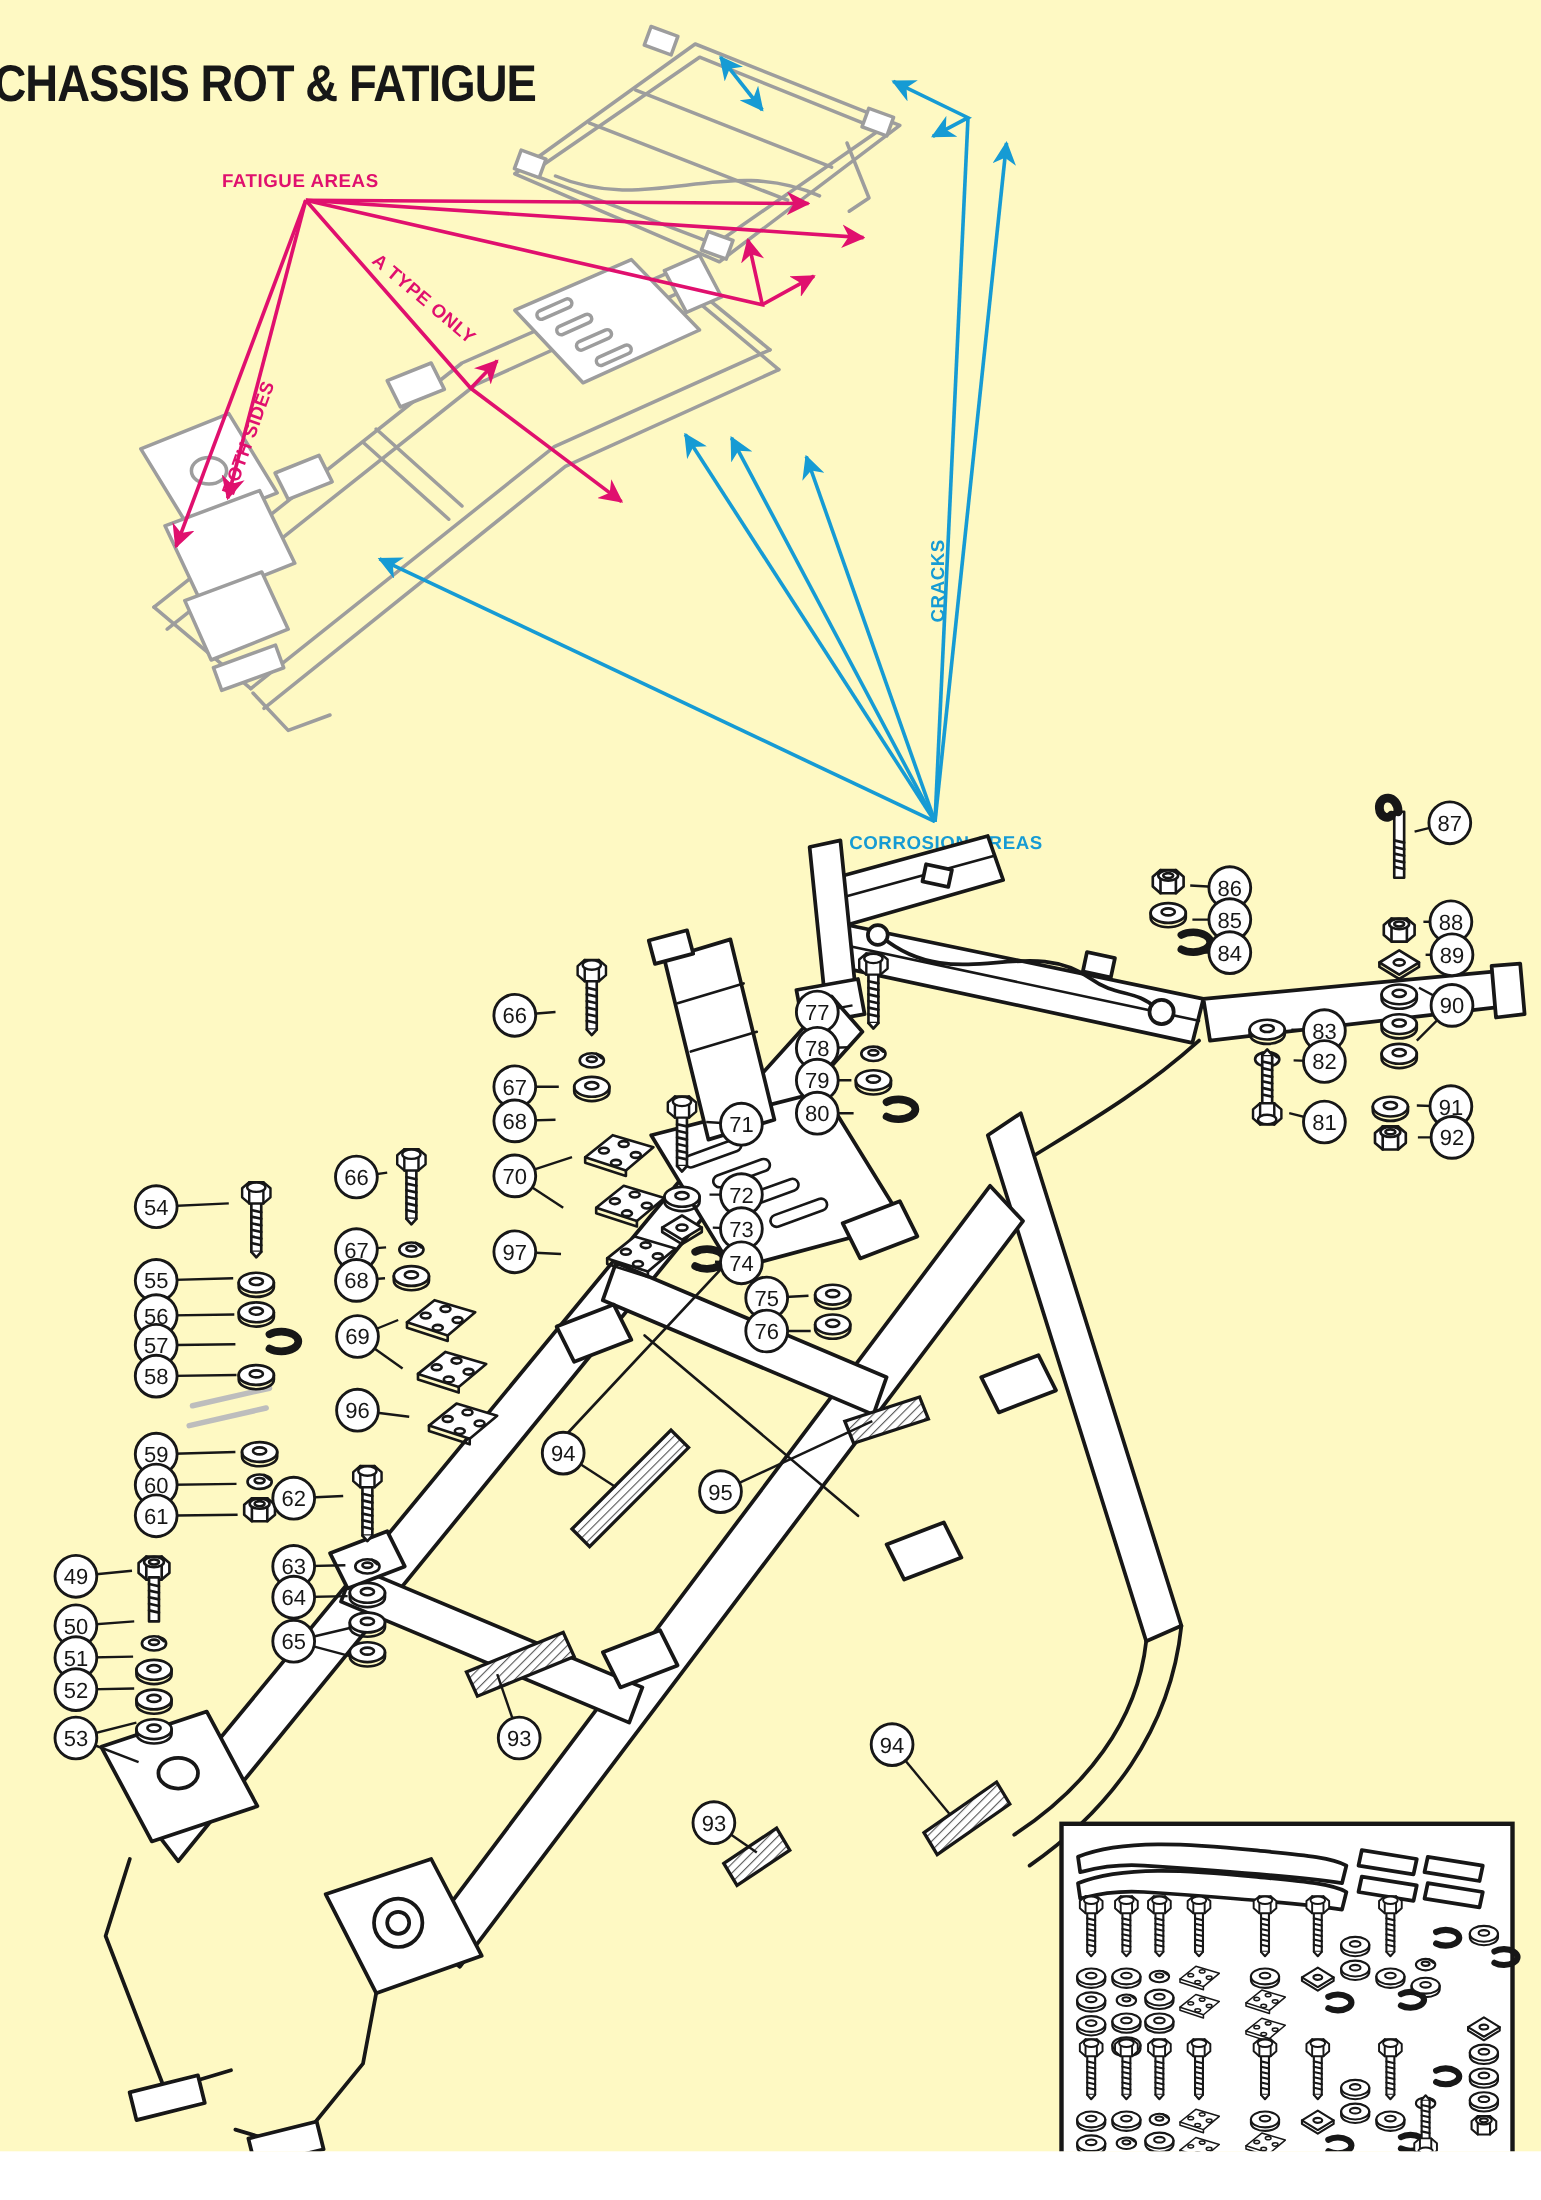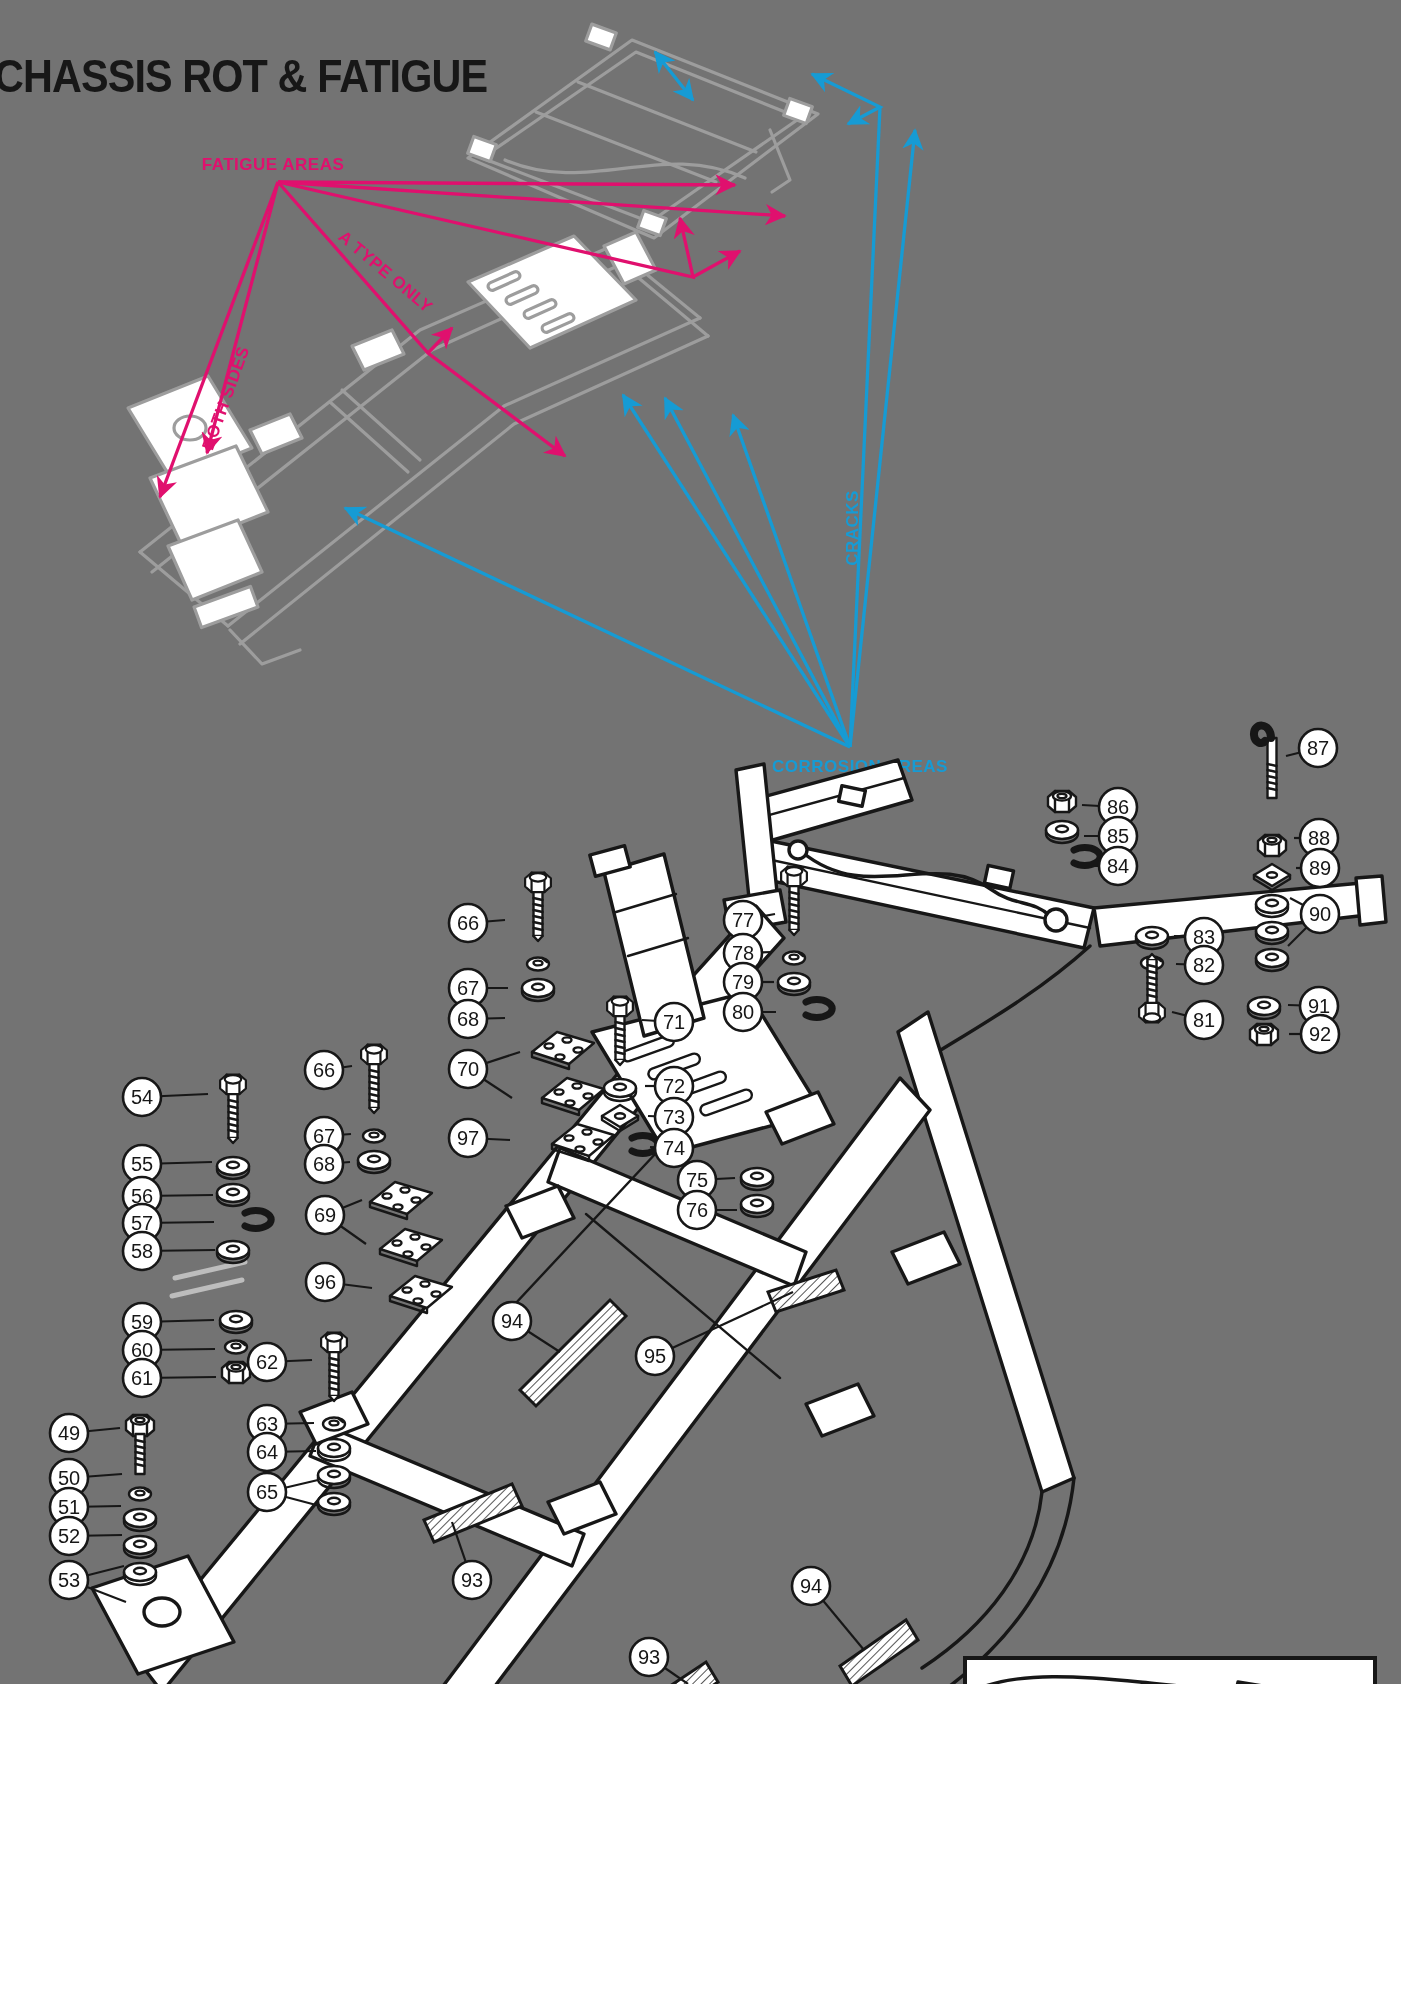--- a/index.html
+++ b/index.html
@@ -1,16 +1,16 @@
 <!DOCTYPE html>
 <html><head>
 <meta charset="utf-8">
 <style>
   html,body{margin:0;padding:0;background:#fff;}
-  .page{position:relative;width:1401px;height:1684px;background:#737373;overflow:hidden;
+  .page{position:relative;width:1401px;height:1956px;background:#fef9c3;overflow:hidden;
         font-family:"Liberation Sans",sans-serif;text-decoration:underline;}
   .title{position:absolute;left:-6px;top:48px;margin:0;color:#171717;
          font-size:47px;font-weight:bold;letter-spacing:-1px;
          transform:scaleX(.88);transform-origin:left center;white-space:nowrap;}
   svg{position:absolute;left:0;top:0;}
   .lab{font-family:"Liberation Sans",sans-serif;font-size:17px;font-weight:600;letter-spacing:.5px;}
   .f{fill:#e0106e}
   .c{fill:#169bd4}
   .callout-num{font-family:"Liberation Sans",sans-serif;font-weight:500;fill:#171717;}
   .ink{stroke:#171717;fill:#fff;stroke-width:3.4;stroke-linejoin:round;stroke-linecap:round;}

